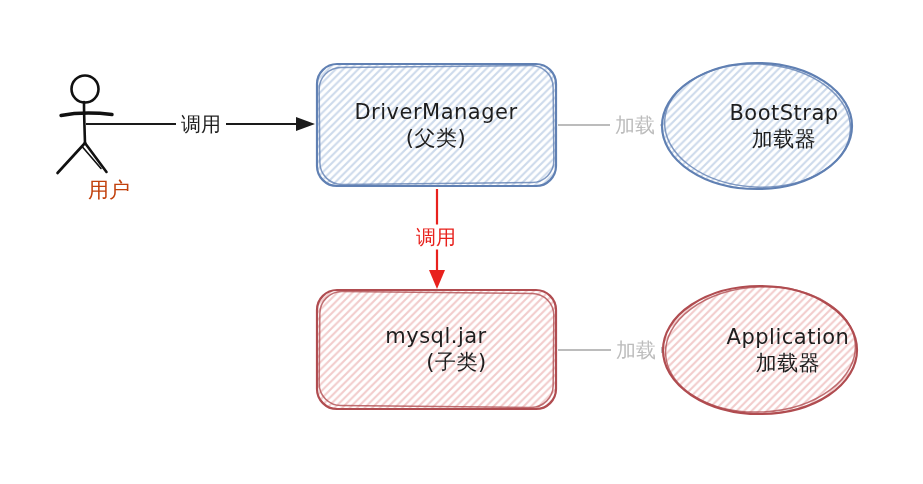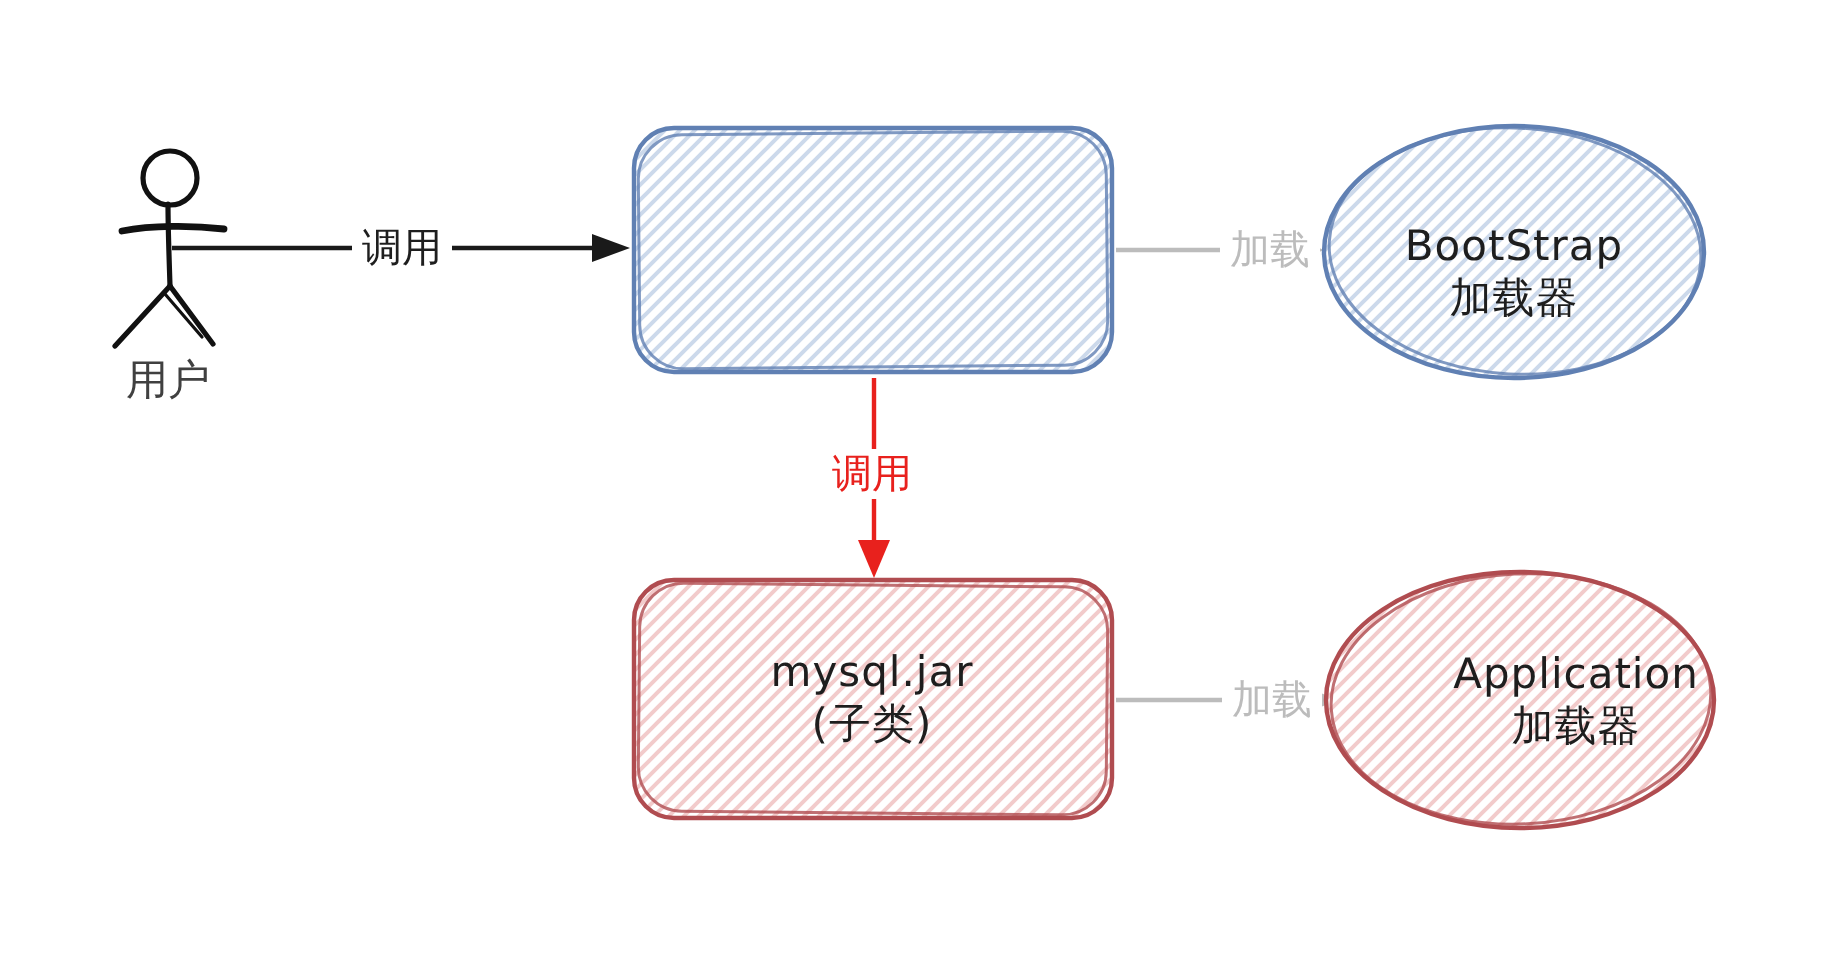--- a/index.html
+++ b/index.html
@@ -18,21 +18,21 @@
     text-align:center;
     font-weight:normal;
     line-height:1.25;
     user-select:none;
   }
   .node-lbl{font-size:21px;color:#1e1e1e;letter-spacing:0.5px;}
   .edge-lbl{font-size:20px;background:#ffffff;padding:0 5px;}
   .edge-lbl.black{color:#1e1e1e;}
   .edge-lbl.gray{color:#bcbcbc;margin-left:24px;}
   .edge-lbl.red{color:#e8211d;}
-  .actor-lbl{font-size:21px;color:#404040;}
+  .actor-lbl{font-size:21px;color:#c2410c;margin-left:25px;}
 </style>
 </head>
 <body>
 
 <div class="canvas">
 
   <svg width="923" height="484" viewBox="0 0 923 484">
     <defs>
       <pattern id="hatch-blue" width="7.5" height="7.5" patternUnits="userSpaceOnUse">
         <rect width="7.5" height="7.5" fill="#ffffff"></rect>
@@ -91,31 +91,35 @@
     <g>
       <ellipse cx="760" cy="350" rx="97" ry="64" fill="url(#hatch-red)" stroke="#b04c50" stroke-width="2.2"></ellipse>
       <ellipse cx="760.5" cy="349.5" rx="95" ry="62.5" fill="none" stroke="#b04c50" stroke-width="1.5" opacity="0.8" transform="rotate(-3 760 350)"></ellipse>
     </g>
   </svg>
 
   <div class="lbl actor-lbl" style="left:84px;top:190px;">用户</div>
 
   <div class="lbl edge-lbl black" style="left:201px;top:124px;">调用</div>
 
+  <div class="lbl node-lbl" style="left:436px;top:125px;">
+    <div>DriverManager</div>
+    <div>(父类)</div>
+  </div>
 
   <div class="lbl edge-lbl gray" style="left:611px;top:125px;">加载</div>
 
-  <div class="lbl node-lbl" style="left:757px;top:126px;margin-top:10px;">
+  <div class="lbl node-lbl" style="left:784px;top:126px;">
     <div>BootStrap</div>
     <div>加载器</div>
   </div>
 
   <div class="lbl edge-lbl red" style="left:436px;top:237px;">调用</div>
 
-  <div class="lbl node-lbl" style="left:436px;top:349px;">
+  <div class="lbl node-lbl" style="left:436px;top:349px;text-align:right;">
     <div>mysql.jar</div>
     <div>(子类)</div>
   </div>
 
   <div class="lbl edge-lbl gray" style="left:612px;top:350px;">加载</div>
 
   <div class="lbl node-lbl" style="left:788px;top:350px;">
     <div>Application</div>
     <div>加载器</div>
   </div>

